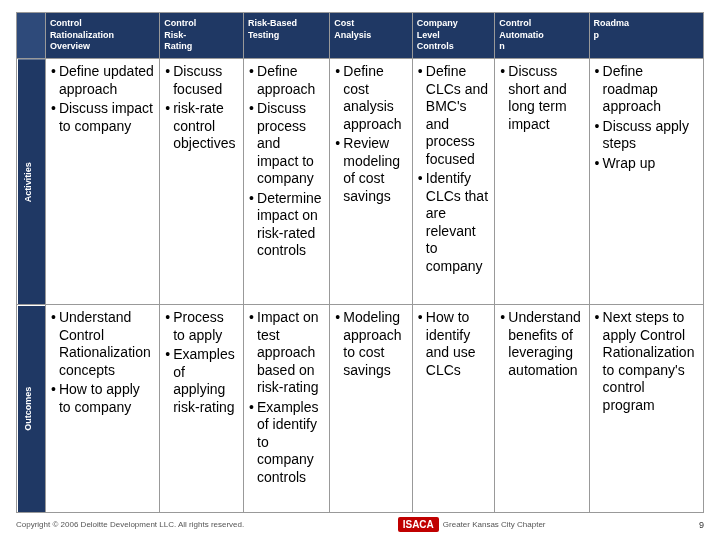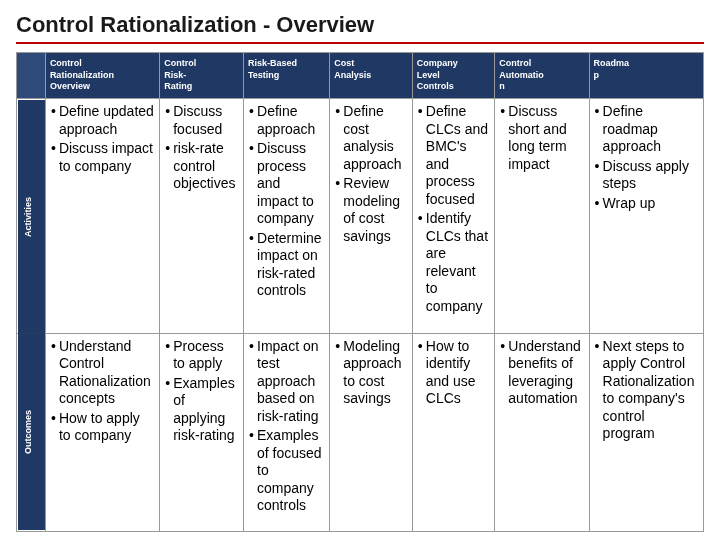--- a/index.html
+++ b/index.html
@@ -120,21 +120,20 @@
     .col-rbt { width: 80px; margin-top: 24px; }
     .col-ca  { width: 80px; }
     .col-clc { width: 80px; margin-top: 48px; }
     .col-can { width: 80px; }
     .col-rdm { width: 80px; }
   </style>
 </head>
 <body>
 
 <div class="page">
-  <div class="page-title">Control Rationalization - Overview</div>
 
   <table class="main-table">
     <thead>
       <tr class="header-row">
         <th class="col-0" style="width:28px;"></th>
         <th class="col-crn">Control<br>Rationalization<br>Overview</th>
         <th class="col-crr">Control<br>Risk-<br>Rating</th>
         <th class="col-rbt">Risk-Based<br>Testing</th>
         <th class="col-ca">Cost<br>Analysis</th>
         <th class="col-clc">Company<br>Level<br>Controls</th>
@@ -201,21 +200,21 @@
         </td>
         <td>
           <ul class="cell-list">
             <li>Process to apply</li>
             <li>Examples of applying risk-rating</li>
           </ul>
         </td>
         <td>
           <ul class="cell-list">
             <li>Impact on test approach based on risk-rating</li>
-            <li>Examples of focused to company controls</li>
+            <li>Examples of identify to company controls</li>
           </ul>
         </td>
         <td>
           <ul class="cell-list">
             <li>Modeling approach to cost savings</li>
           </ul>
         </td>
         <td>
           <ul class="cell-list">
             <li>How to identify and use CLCs</li>
@@ -228,13 +227,23 @@
         </td>
         <td>
           <ul class="cell-list">
             <li>Next steps to apply Control Rationalization to company's control program</li>
           </ul>
         </td>
       </tr>
     </tbody>
   </table>
 
+  <div class="footer">
+    <span>Copyright © 2006 Deloitte Development LLC. All rights reserved.</span>
+    <div class="isaca-logo">
+      <div class="isaca-logo-box">
+        <span>ISACA</span>
+      </div>
+      <span style="font-size:8px;color:#555;">Greater Kansas City Chapter</span>
+    </div>
+    <span class="page-num">9</span>
+  </div>
 </div>
 
 </body></html>

